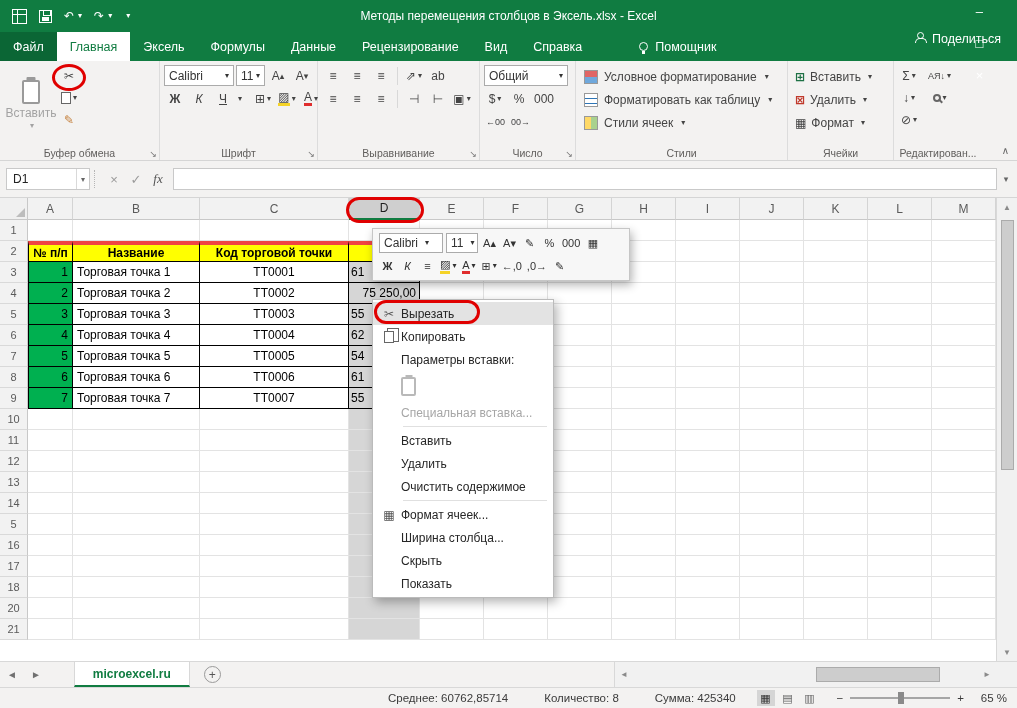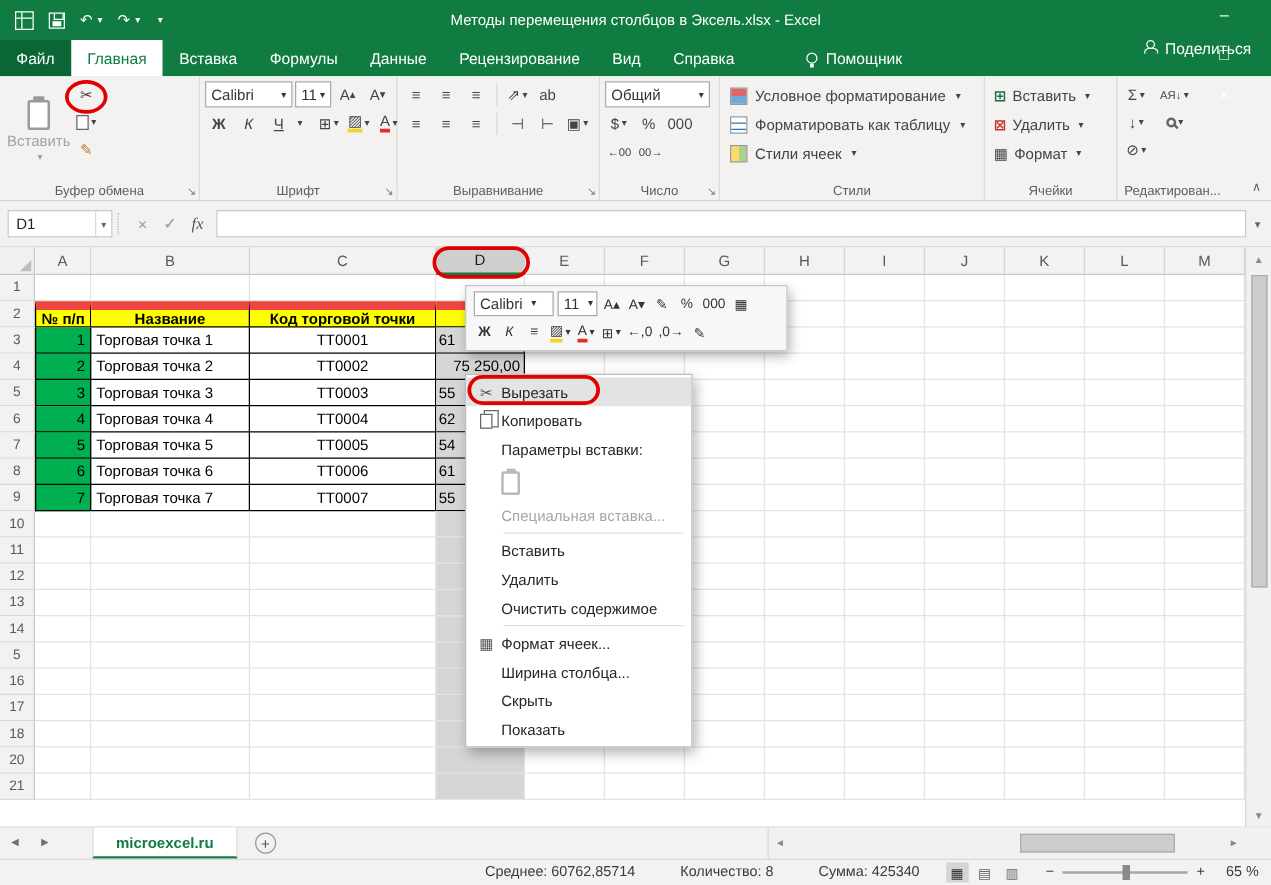--- a/index.html
+++ b/index.html
@@ -84,21 +84,21 @@
   .corner{width:28px;background:#F0F0F0;border-right:1px solid #C8C8C8;border-bottom:1px solid #C8C8C8;position:relative;}
   .corner::after{content:"";position:absolute;right:2px;bottom:2px;border-left:9px solid transparent;border-bottom:9px solid #BDBDBD;}
   .colhdr{border-right:1px solid #D4D4D4;border-bottom:1px solid #C8C8C8;background:#F2F2F2;display:flex;align-items:center;justify-content:center;font-size:12px;color:#5A5A5A;}
   .colhdr.sel{background:#CFCFCF;color:#1E1E1E;border-bottom:2px solid #107C41;}
   .grid-rows{height:441px;background:#fff;position:relative;overflow:hidden;}
   .grow{display:flex;height:21px;}
   .rowhdr{width:28px;background:#F2F2F2;border-right:1px solid #C8C8C8;border-bottom:1px solid #D9D9D9;display:flex;align-items:center;justify-content:center;font-size:11px;color:#5A5A5A;}
   .cell{border-right:1px solid #E3E3E3;border-bottom:1px solid #E3E3E3;font-size:12px;color:#000;display:flex;align-items:center;overflow:hidden;white-space:nowrap;}
   .cell.sel{background:#D6D6D6;}
   .cell.tb{border-right-color:#000;border-bottom-color:#000;}
-  .cell.tb-top{border-top:7px solid #ef4444;}
+  .cell.tb-top{border-top:4px solid #ef4444;}
   .cell.tb-left{border-left:1px solid #000;}
   .cell.t-hdr{background:#FFFF00;font-weight:bold;justify-content:center;}
   .cell.t-green{background:#00B050;justify-content:flex-end;padding-right:4px;}
   .cell.t-name{padding-left:4px;}
   .cell.t-code{justify-content:center;}
   .cell.t-val{justify-content:flex-start;padding-left:2px;}
   .cell.t-val-r{justify-content:flex-end;padding-right:3px;}
 
   
   .vscroll{position:absolute;right:0;top:198px;width:21px;height:463px;background:#F1F1F1;border-left:1px solid #D8D8D8;display:flex;flex-direction:column;align-items:center;z-index:3;}
@@ -171,21 +171,21 @@
       <span class="win-btn">–</span>
       <span class="win-btn">□</span>
       <span class="win-btn">×</span>
     </div>
   </div>
 
   <div class="tabrow">
     <div style="display:flex;align-items:stretch;">
         <div class="tab file">Файл</div>
         <div class="tab active">Главная</div>
-        <div class="tab">Вставка</div>
+        <div class="tab">Эксель</div>
         <div class="tab">Формулы</div>
         <div class="tab">Данные</div>
         <div class="tab">Рецензирование</div>
         <div class="tab">Вид</div>
         <div class="tab">Справка</div>
       </div>
     <div class="assistant">
       <span class="i-bulb"></span>
       <span>Помощник</span>
     </div>

